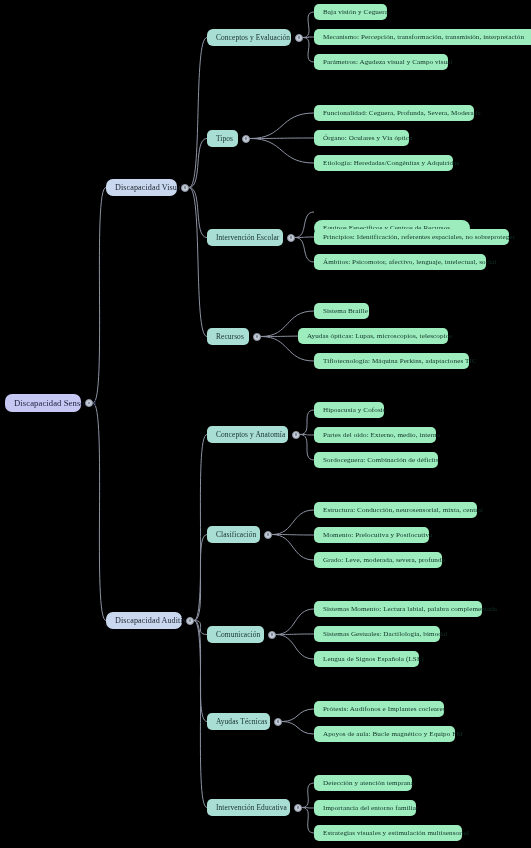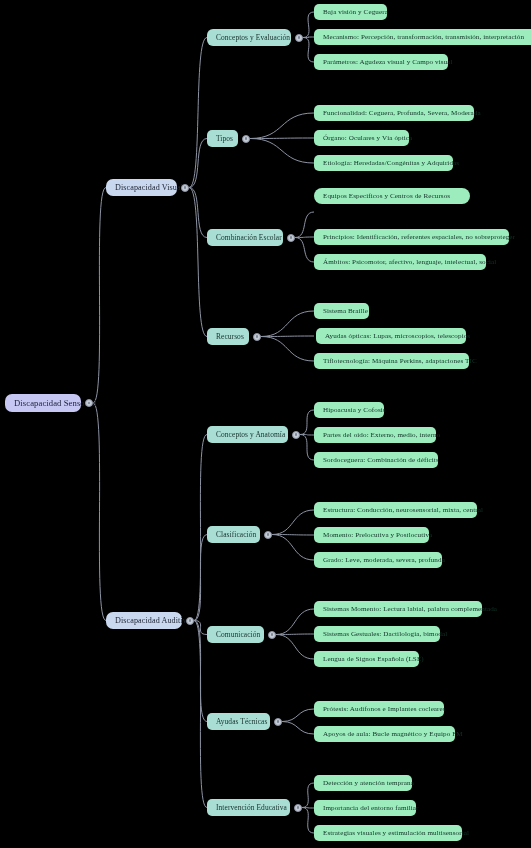--- a/index.html
+++ b/index.html
@@ -167,40 +167,40 @@
       <div class="node leaf" style="left: 314px; top: 105px; width: 160px; height: 16px;">
         <span class="node-label">Funcionalidad: Ceguera, Profunda, Severa, Moderada</span>
       </div>
       <div class="node leaf" style="left: 314px; top: 130px; width: 95px; height: 16px;">
         <span class="node-label">Órgano: Oculares y Vía óptica</span>
       </div>
       <div class="node leaf" style="left: 314px; top: 155px; width: 139px; height: 16px;">
         <span class="node-label">Etiología: Heredadas/Congénitas y Adquiridas</span>
       </div>
       <div class="node sub" style="left: 207px; top: 229px; width: 76px; height: 17px;">
-        <span class="node-label">Combinación Escolar</span>
+        <span class="node-label">Intervención Escolar</span>
       </div>
       <div class="connector-dot" style="left: 287px; top: 233.5px;"></div>
-      <div class="node leaf" style="left: 314px; top: 188px; width: 156px; height: 16px; border-radius: 8px;">
+      <div class="node leaf" style="left: 314px; top: 220px; width: 156px; height: 16px; border-radius: 8px;">
         <span class="node-label">Equipos Específicos y Centros de Recursos</span>
       </div>
       <div class="node leaf" style="left: 314px; top: 229px; width: 195px; height: 16px;">
         <span class="node-label">Principios: Identificación, referentes espaciales, no sobreproteger</span>
       </div>
       <div class="node leaf" style="left: 314px; top: 254px; width: 172px; height: 16px;">
         <span class="node-label">Ámbitos: Psicomotor, afectivo, lenguaje, intelectual, social</span>
       </div>
       <div class="node sub" style="left: 207px; top: 328px; width: 42px; height: 17px;">
         <span class="node-label">Recursos</span>
       </div>
       <div class="connector-dot" style="left: 253px; top: 332.5px;"></div>
       <div class="node leaf" style="left: 314px; top: 303px; width: 55px; height: 16px; justify-content: flex-end;">
         <span class="node-label">Sistema Braille</span>
       </div>
-      <div class="node leaf" style="left: 316px; top: 328px; width: 150px; height: 16px;">
+      <div class="node leaf" style="left: 298px; top: 328px; width: 150px; height: 16px;">
         <span class="node-label">Ayudas ópticas: Lupas, microscopios, telescopios</span>
       </div>
       <div class="node leaf" style="left: 314px; top: 353px; width: 155px; height: 16px;">
         <span class="node-label">Tiflotecnología: Máquina Perkins, adaptaciones TIC</span>
       </div>
       <div class="node branch" style="left: 106px; top: 612px; width: 76px; height: 17px;">
         <span class="node-label">Discapacidad Auditiva</span>
       </div>
       <div class="connector-dot" style="left: 186px; top: 616.5px;"></div>
       <div class="node sub" style="left: 207px; top: 426px; width: 81px; height: 17px;">

